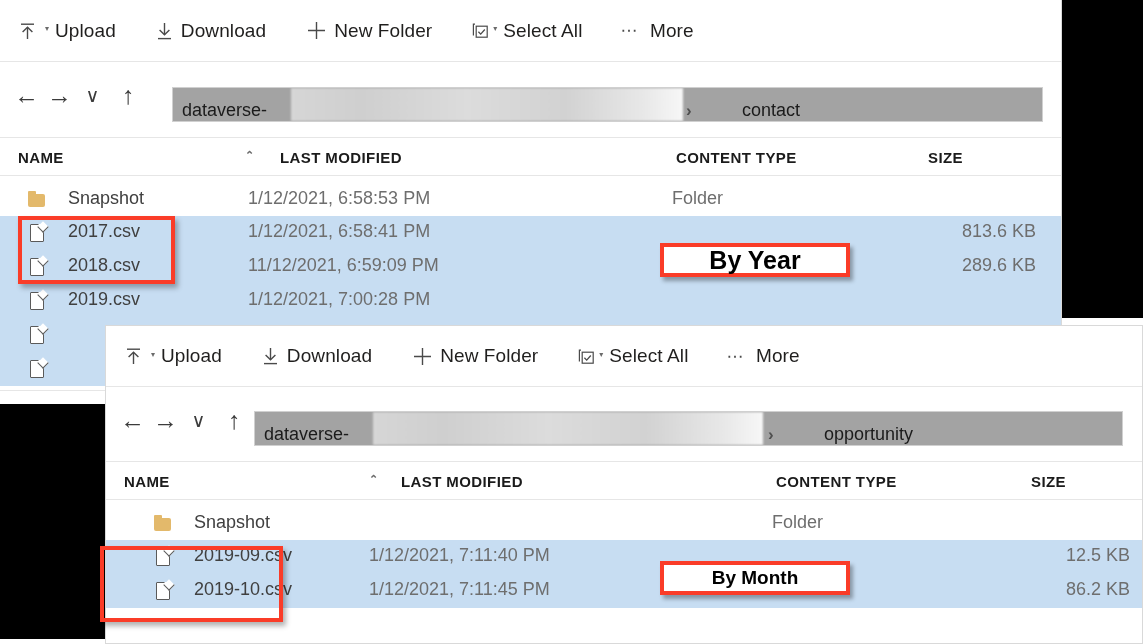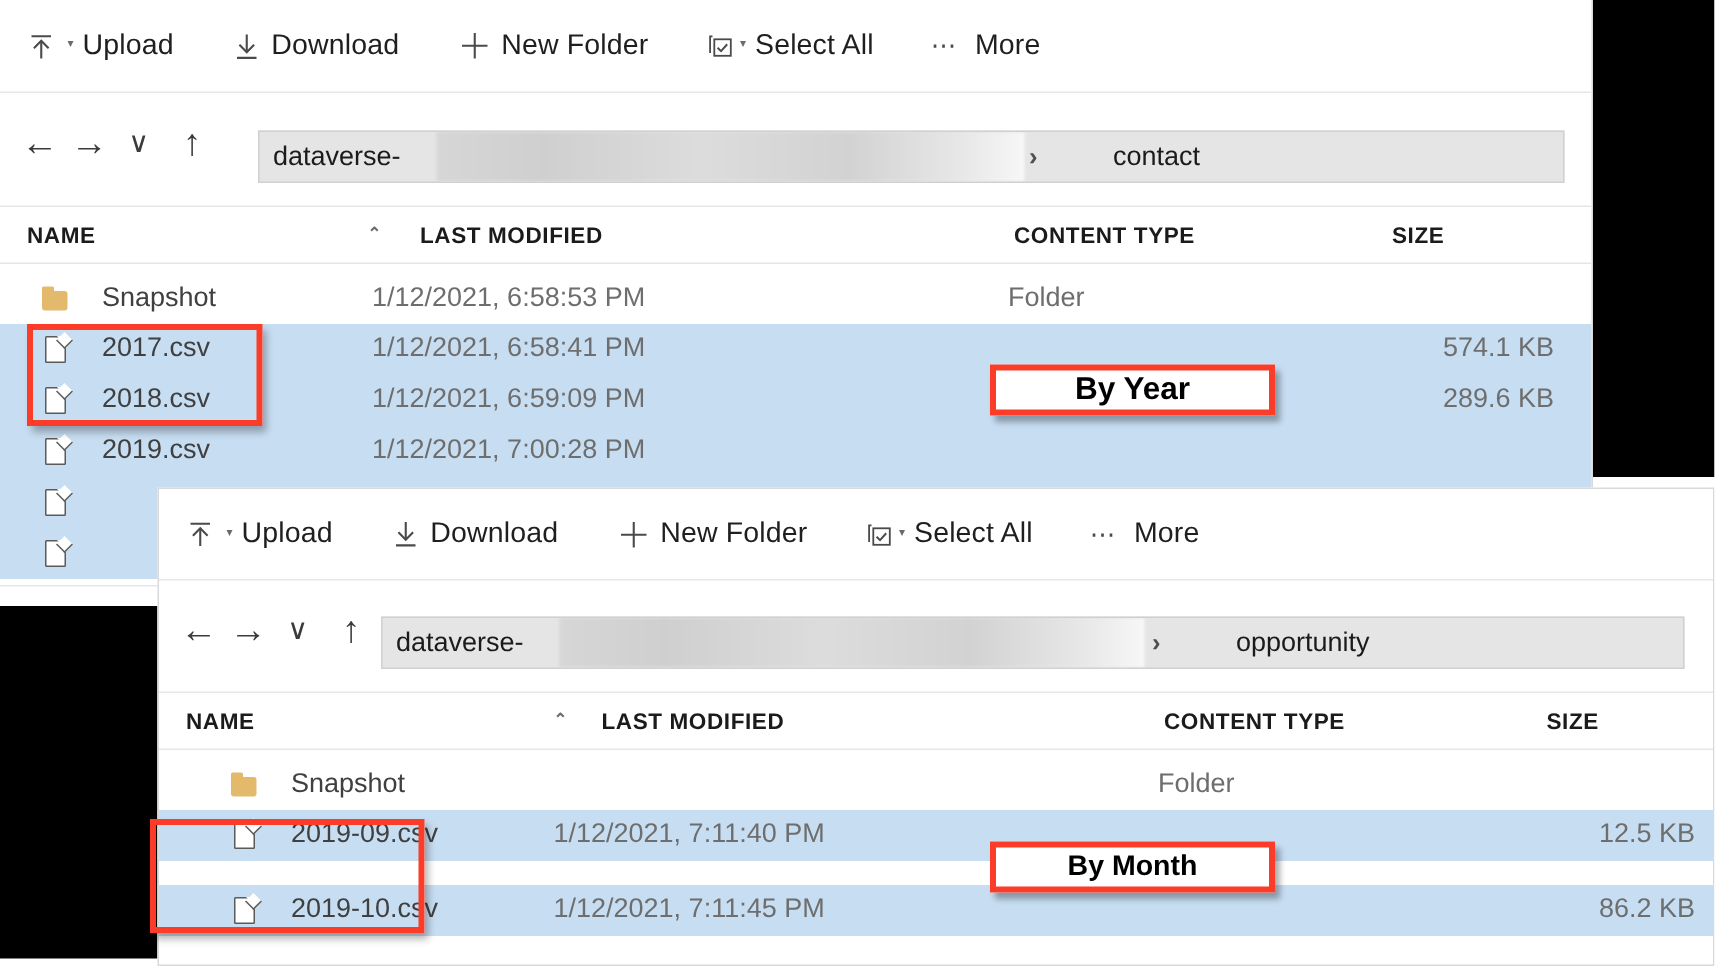--- a/index.html
+++ b/index.html
@@ -55,22 +55,22 @@
   
   .navrow{display:flex;align-items:center;height:100%;}
   .navbtn{
     color:#3b3b3b;
     display:inline-flex;align-items:center;justify-content:center;
     cursor:default;
   }
   .crumbbox{
     box-sizing:border-box;
     border:1px solid #d0d0d0;
-    background:#e5e5e5;
-    display:flex;align-items:center;
+    background:#a3a3a3;
+    display:flex;align-items:flex-end;
     position:relative;
     overflow:hidden;
   }
   .crumb-text{color:#1b1b1b;white-space:nowrap;z-index:2;margin-left:21px;}
   .redact{
     position:absolute;top:0;bottom:0;
     background:linear-gradient(90deg,#d6d6d6 0%,#cfcfcf 18%,#dcdcdc 45%,#d2d2d2 70%,#e8e8e8 90%,#f7f7f7 100%);
     filter:blur(1.2px);
     z-index:1;
   }
@@ -239,28 +239,28 @@
       <span class="col name" style="left:68px;top:6px;">Snapshot</span>
       <span class="col muted" style="left:248px;top:6px;">1/12/2021, 6:58:53 PM</span>
       <span class="col muted" style="left:672px;top:6px;">Folder</span>
     </div>
 
     <div class="trow sel" style="position:absolute;left:0;top:216px;width:1061px;height:34px;font-size:18px;">
       <span class="ico-file" style="left:30px;top:8px;"></span>
       <span class="ico-file-fold" style="left:39px;top:7px;"></span>
       <span class="col name" style="left:68px;top:5px;">2017.csv</span>
       <span class="col muted" style="left:248px;top:5px;">1/12/2021, 6:58:41 PM</span>
-      <span class="col muted" style="left:962px;top:5px;text-align:right;">574.1 KB</span>
+      <span class="col muted" style="left:962px;top:5px;text-align:right;">813.6 KB</span>
     </div>
 
     <div class="trow sel" style="position:absolute;left:0;top:250px;width:1061px;height:34px;font-size:18px;">
       <span class="ico-file" style="left:30px;top:8px;"></span>
       <span class="ico-file-fold" style="left:39px;top:7px;"></span>
       <span class="col name" style="left:68px;top:5px;">2018.csv</span>
-      <span class="col muted" style="left:248px;top:5px;">1/12/2021, 6:59:09 PM</span>
+      <span class="col muted" style="left:248px;top:5px;">11/12/2021, 6:59:09 PM</span>
       <span class="col muted" style="left:962px;top:5px;">289.6 KB</span>
     </div>
 
     <div class="trow sel" style="position:absolute;left:0;top:284px;width:1061px;height:34px;font-size:18px;">
       <span class="ico-file" style="left:30px;top:8px;"></span>
       <span class="ico-file-fold" style="left:39px;top:7px;"></span>
       <span class="col name" style="left:68px;top:5px;">2019.csv</span>
       <span class="col muted" style="left:248px;top:5px;">1/12/2021, 7:00:28 PM</span>
       <span class="col muted" style="left:920px;top:5px;margin-top:31px;">34.8 MB</span>
     </div>
@@ -275,21 +275,21 @@
       <span class="ico-file" style="left:30px;top:8px;"></span>
       <span class="ico-file-fold" style="left:39px;top:7px;"></span>
       <span class="col name" style="left:68px;top:5px;"></span>
     </div>
 
     <div class="hr" style="top:390px;width:1061px;"></div>
   </div>
 
   <div class="redbox" style="left:18px;top:216px;width:157px;height:68px;"></div>
 
-  <div class="callout" style="left:660px;top:243px;width:190px;height:34px;font-size:21px;">
+  <div class="callout" style="left:660px;top:243px;width:190px;height:34px;font-size:25px;">
     <span>By Year</span>
   </div>
 
   <div class="panel panel-border" id="panel-opportunity" style="left:105px;top:325px;width:1038px;height:319px;box-shadow:0 0 0 0 rgba(0,0,0,0);">
 
     <div class="cmdbar" style="position:absolute;left:0;top:0;width:100%;height:60px;padding-left:18px;font-size:19px;">
 
       <div class="cmd" style="margin-right:39px;">
         <span class="glyph">
           <svg width="19" height="20" viewBox="0 0 19 20">
@@ -372,21 +372,21 @@
     </div>
 
     <div class="trow sel" style="position:absolute;left:0;top:214px;width:1036px;height:34px;font-size:18px;">
       <span class="ico-file" style="left:50px;top:8px;"></span>
       <span class="ico-file-fold" style="left:59px;top:7px;"></span>
       <span class="col name" style="left:88px;top:5px;">2019-09.csv</span>
       <span class="col muted" style="left:263px;top:5px;">1/12/2021, 7:11:40 PM</span>
       <span class="col muted" style="left:960px;top:5px;">12.5 KB</span>
     </div>
 
-    <div class="trow sel" style="position:absolute;left:0;top:264px;width:1036px;height:34px;font-size:18px;">
+    <div class="trow sel" style="position:absolute;left:0;top:248px;width:1036px;height:34px;font-size:18px;">
       <span class="ico-file" style="left:50px;top:8px;"></span>
       <span class="ico-file-fold" style="left:59px;top:7px;"></span>
       <span class="col name" style="left:88px;top:5px;">2019-10.csv</span>
       <span class="col muted" style="left:263px;top:5px;">1/12/2021, 7:11:45 PM</span>
       <span class="col muted" style="left:960px;top:5px;">86.2 KB</span>
     </div>
   </div>
 
   <div class="redbox" style="left:100px;top:546px;width:183px;height:76px;"></div>
 

